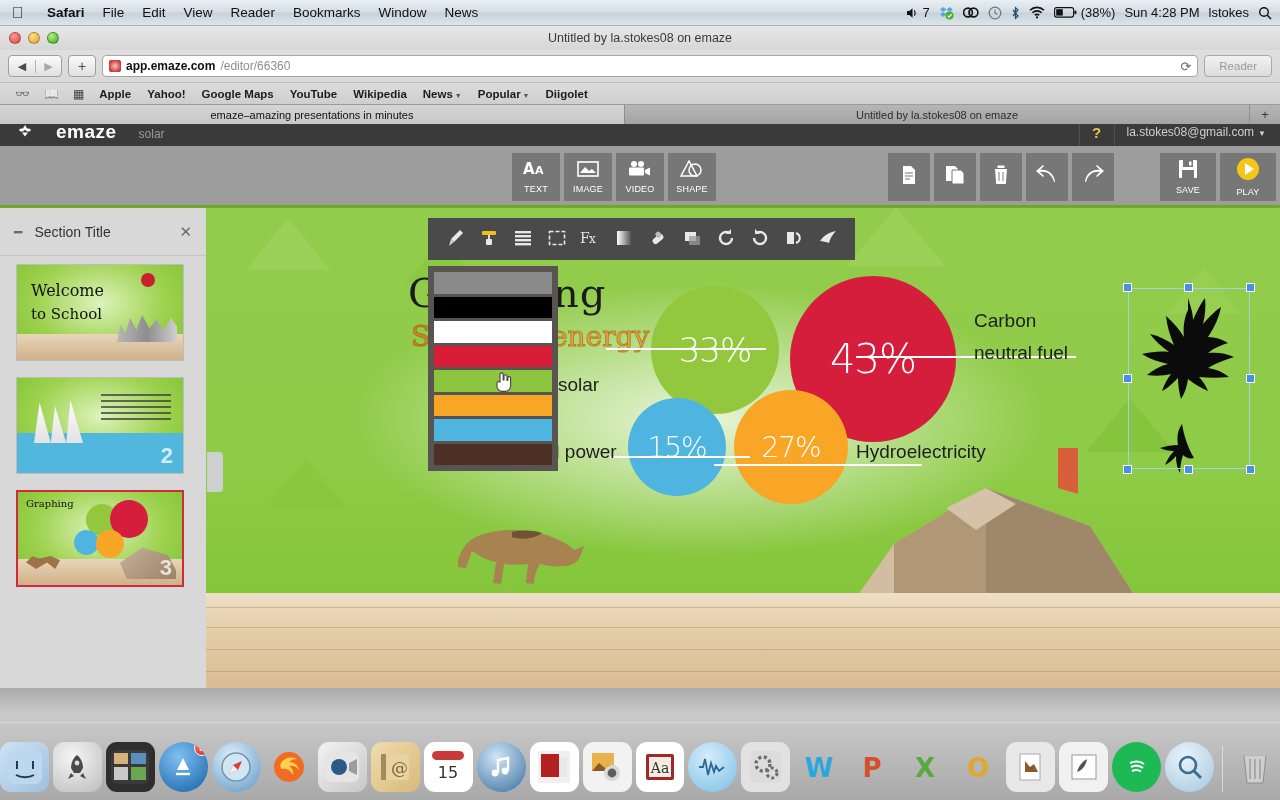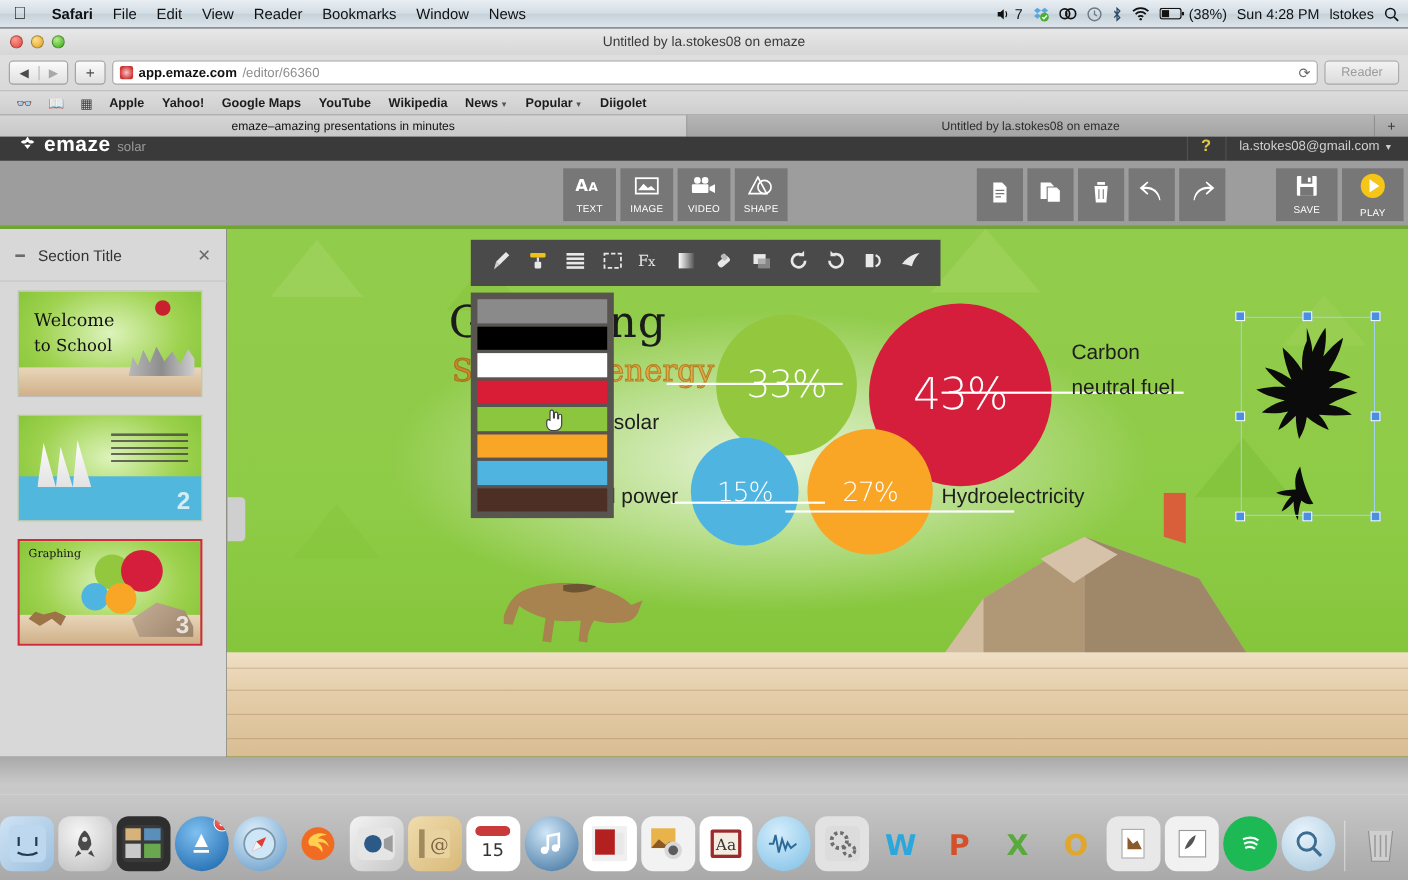--- a/index.html
+++ b/index.html
@@ -69,21 +69,21 @@
   .tab { flex: 1; font-size: 11px; color: #2c2c2c; display: flex; align-items: center;
     justify-content: center; border-right: 1px solid #8f8f8f;
     background: linear-gradient(to bottom,#b5b5b5,#a4a4a4); }
   .tab.active { background: linear-gradient(to bottom,#d5d5d5,#c8c8c8); color: #111; }
   .tab-plus { width: 30px; font-size: 13px; color: #3a3a3a; display: flex; align-items: center;
     justify-content: center; background: linear-gradient(to bottom,#b5b5b5,#a4a4a4); }
 
   
   #emaze-header { position: absolute; top: 118px; left: 0; width: 1280px; height: 28px;
     background: #3a3a3a; display: flex; align-items: center; z-index: 30; }
-  .emz-logo { display: flex; align-items: baseline; gap: 6px; margin-left: 16px; }
+  .emz-logo { display: flex; align-items: baseline; gap: 22px; margin-left: 16px; }
   .emz-mark { font-size: 15px; color: #fff; }
   .emz-word { font-size: 19px; color: #fff; font-weight: bold; letter-spacing: .5px; }
   .emz-beta { font-size: 12px; color: #9a9a9a; }
   #emaze-header .hright { margin-left: auto; display: flex; align-items: center; height: 28px; }
   .help-btn { width: 36px; height: 28px; display: flex; align-items: center; justify-content: center;
     color: #e2c84a; font-size: 15px; font-weight: bold; border-left: 1px solid #515151;
     border-right: 1px solid #515151; }
   .acct { font-size: 12px; color: #cfcfcf; padding: 0 14px 0 12px; }
   .acct .c { font-size: 8px; margin-left: 4px; }
 
@@ -127,21 +127,21 @@
       linear-gradient(to bottom, #92cc4c 0%, #8ecb46 55%, #7dc132 100%); }
   .tri { position: absolute; width: 0; height: 0; opacity: .28; }
   #slide-floor { position: absolute; left: 0; bottom: 0; width: 100%; height: 95px;
     background: linear-gradient(to bottom,#efdfc5 0%, #e4cda9 40%, #d9bd93 100%); }
   .floorline { position: absolute; height: 1px; background: rgba(170,140,100,.45); width: 100%; }
 
   .bubble { position: absolute; border-radius: 50%; display: flex; align-items: center;
     justify-content: center; color: #fff; font-family: "DejaVu Sans", sans-serif; }
   .bubble .pct { font-size: 34px; font-weight: 300; letter-spacing: -1px; }
   .bubble .pct.big { font-size: 40px; }
-  .bubble .pct.sm { font-size: 24px; }
+  .bubble .pct.sm { font-size: 28px; }
   .lbl-text { position: absolute; font-size: 19px; color: #1e1e1e; font-family: "Liberation Sans", sans-serif;}
   .underline { position: absolute; height: 2px; background: #fff; }
 
   .slide-title { position: absolute; font-family: "DejaVu Serif", serif; }
 
   
   #float-toolbar { position: absolute; left: 428px; top: 218px; width: 427px; height: 42px;
     background: #4a4a4a; display: flex; align-items: center; justify-content: space-around;
     padding: 0 10px; z-index: 32; }
   #float-toolbar .fi { color: #e8e8e8; font-size: 15px; width: 26px; text-align: center; }

